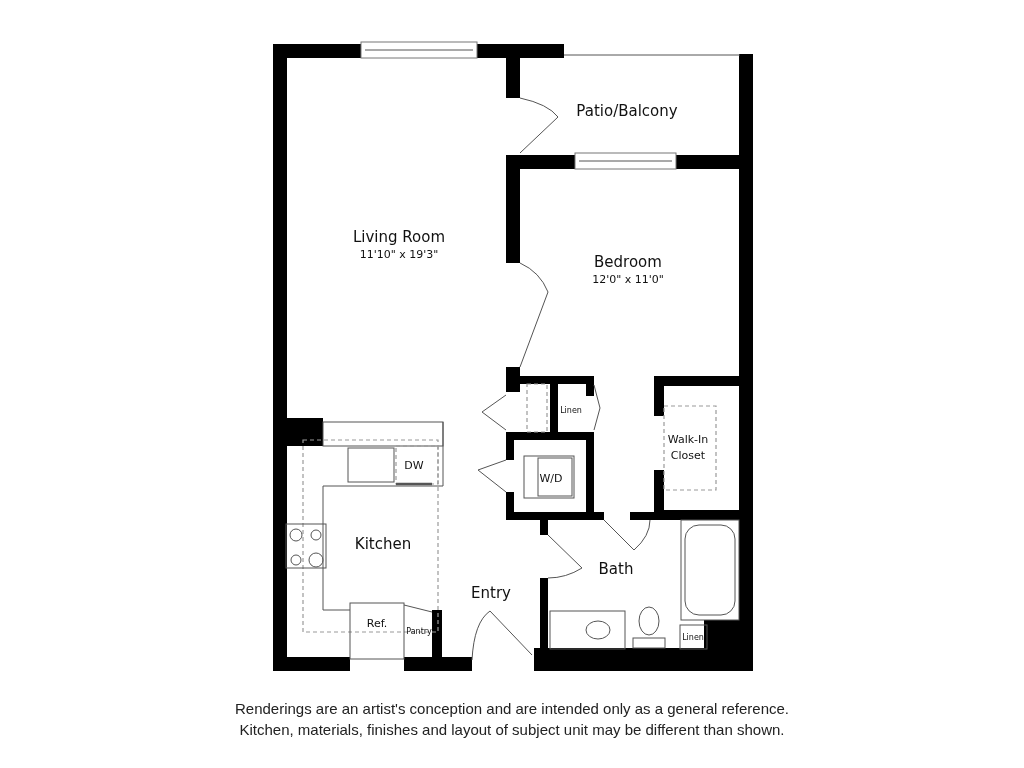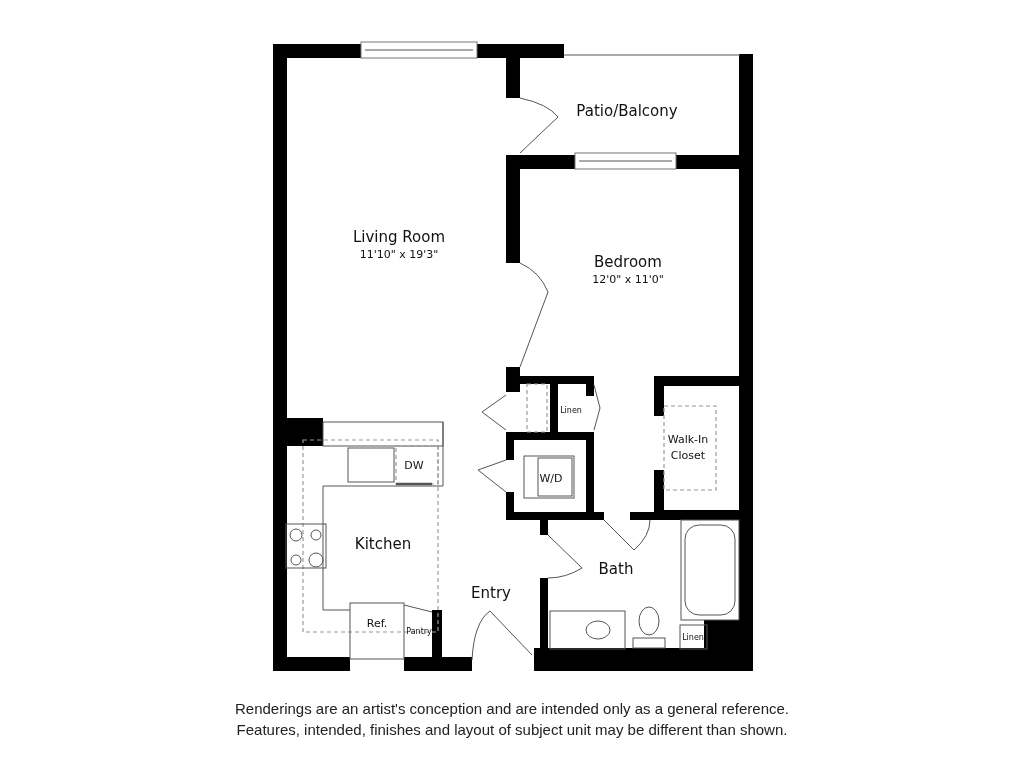--- a/index.html
+++ b/index.html
@@ -142,13 +142,13 @@
     <text class="lbl lbl-sm" x="571" y="413">Linen</text>
     <text class="lbl lbl-sm" x="693" y="640">Linen</text>
     <text class="lbl lbl-md" x="551" y="482">W/D</text>
     <text class="lbl lbl-md" x="414" y="469">DW</text>
     <text class="lbl lbl-md" x="377" y="627">Ref.</text>
     <text class="lbl lbl-sm" x="419" y="634">Pantry</text>
   </g>
 </svg>
 
 <div id="disc1" class="disclaimer">Renderings are an artist's conception and are intended only as a general reference.</div>
-<div id="disc2" class="disclaimer">Features, intended, finishes and layout of subject unit may be different than shown.</div>
+<div id="disc2" class="disclaimer">Kitchen, materials, finishes and layout of subject unit may be different than shown.</div>
 
 </body></html>

